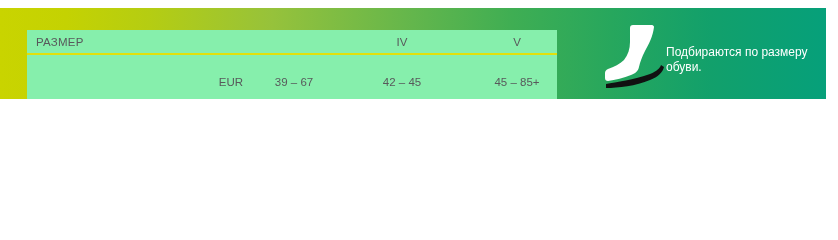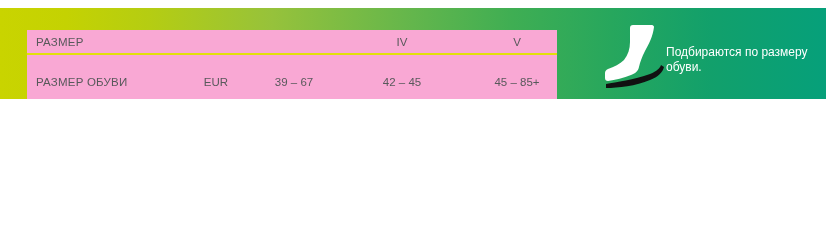--- a/index.html
+++ b/index.html
@@ -40,21 +40,21 @@
     top: 22px;
     width: 530px;
     height: 48px;
     background: #ffffff;
     box-sizing: border-box;
   }
   .trow {
     position: relative;
     height: 40px;
     width: 100%;
-    background: #f9a8d4;
+    background: #86efac;
   }
   .row-divider {
     position: absolute;
     left: 0;
     top: 23px;
     width: 530px;
     height: 2px;
     background: #e2e00a;
   }
   .cell {
@@ -65,21 +65,21 @@
     font-size: 11.5px;
     color: #58595b;
     white-space: nowrap;
   }
   .cell-label {
     left: 9px;
     text-align: left;
     letter-spacing: 0.2px;
   }
   .cell-eur {
-    left: 160px;
+    left: 175px;
     width: 58px;
     text-align: center;
   }
   .cell-c1 { left: 212px; width: 110px; text-align: center; }
   .cell-c2 { left: 320px; width: 110px; text-align: center; }
   .cell-c3 { left: 435px; width: 110px; text-align: center; }
 
   
   #foot-icon {
     position: absolute;
@@ -110,21 +110,20 @@
     <div class="trow">
       <span class="cell cell-label">РАЗМЕР</span>
       <span class="cell cell-eur"></span>
       <span class="cell cell-c2">IV</span>
       <span class="cell cell-c3">V</span>
     </div>
 
     <div class="row-divider"></div>
 
     <div class="trow">
-      <span class="cell cell-label">РАЗМЕР ОБУВИ</span>
       <span class="cell cell-eur">EUR</span>
       <span class="cell cell-c1">39 – 67</span>
       <span class="cell cell-c2">42 – 45</span>
       <span class="cell cell-c3">45 – 85+</span>
     </div>
 
   </div>
 
   <svg id="foot-icon" viewBox="0 0 72 72">
     <path d="M6 62 C16 60 34 58 50 52 C57 49 60 46 61 43 L64 45 C63 50 58 55 50 58 C36 64 18 66 6 66 Z" fill="#111111"></path>

